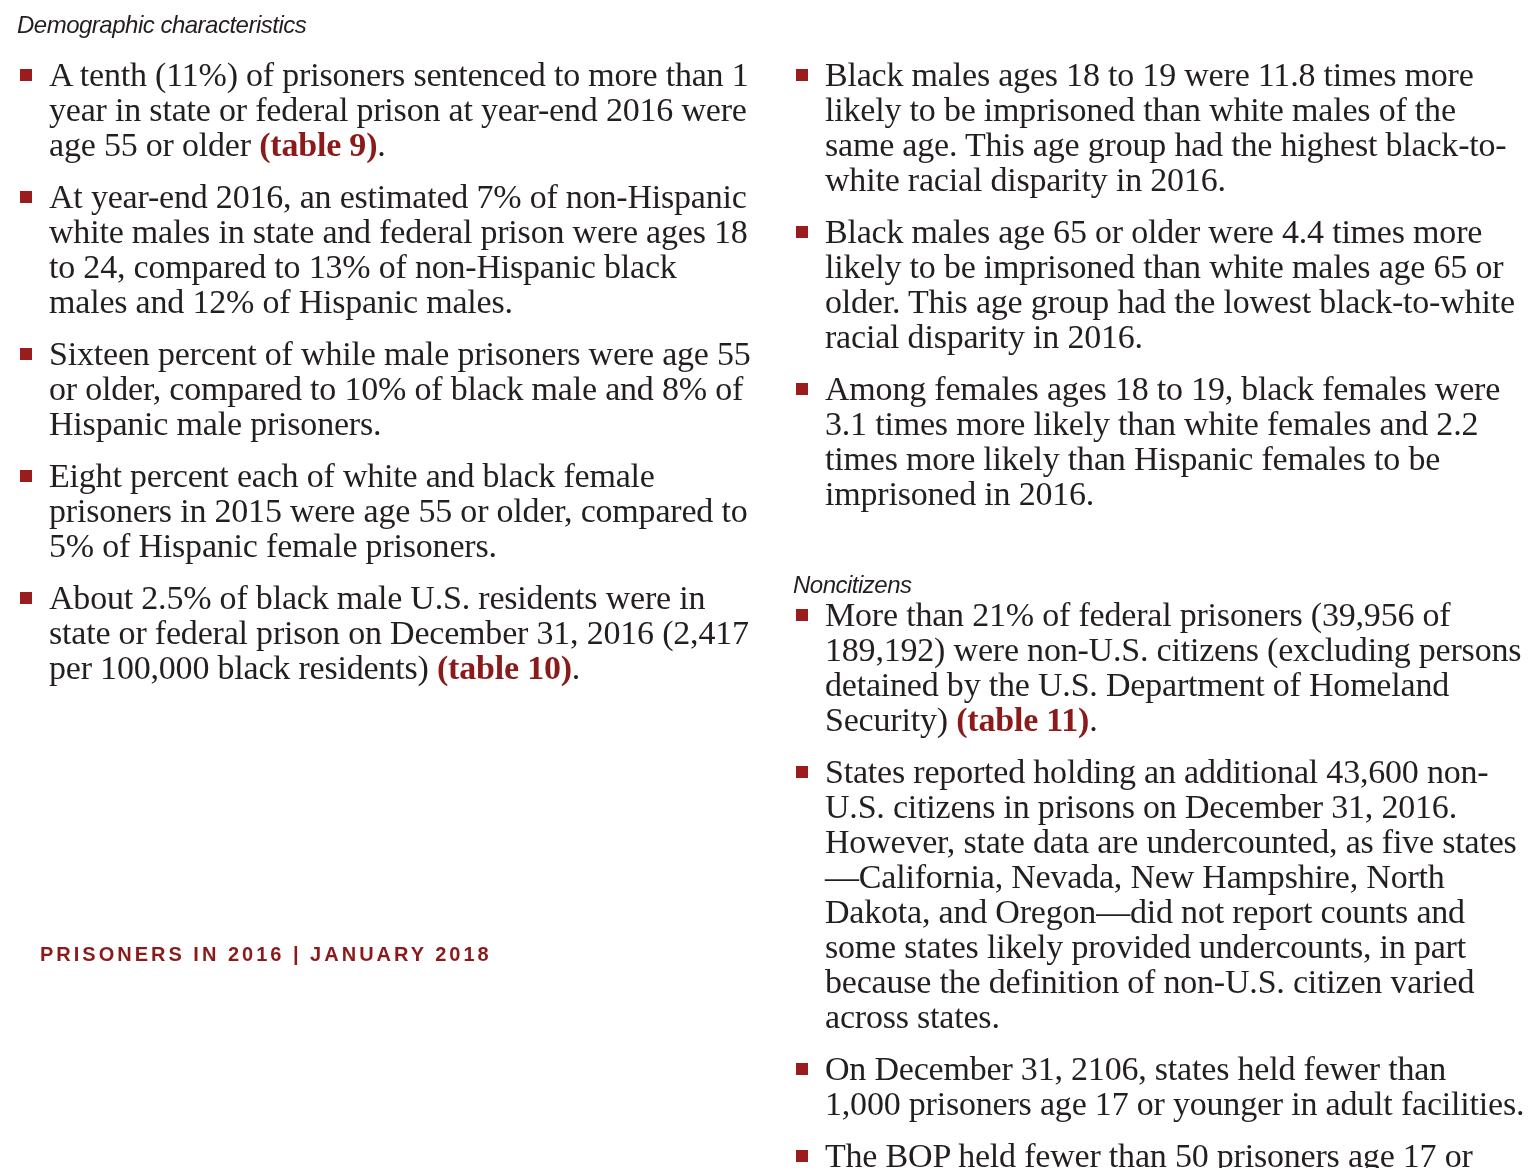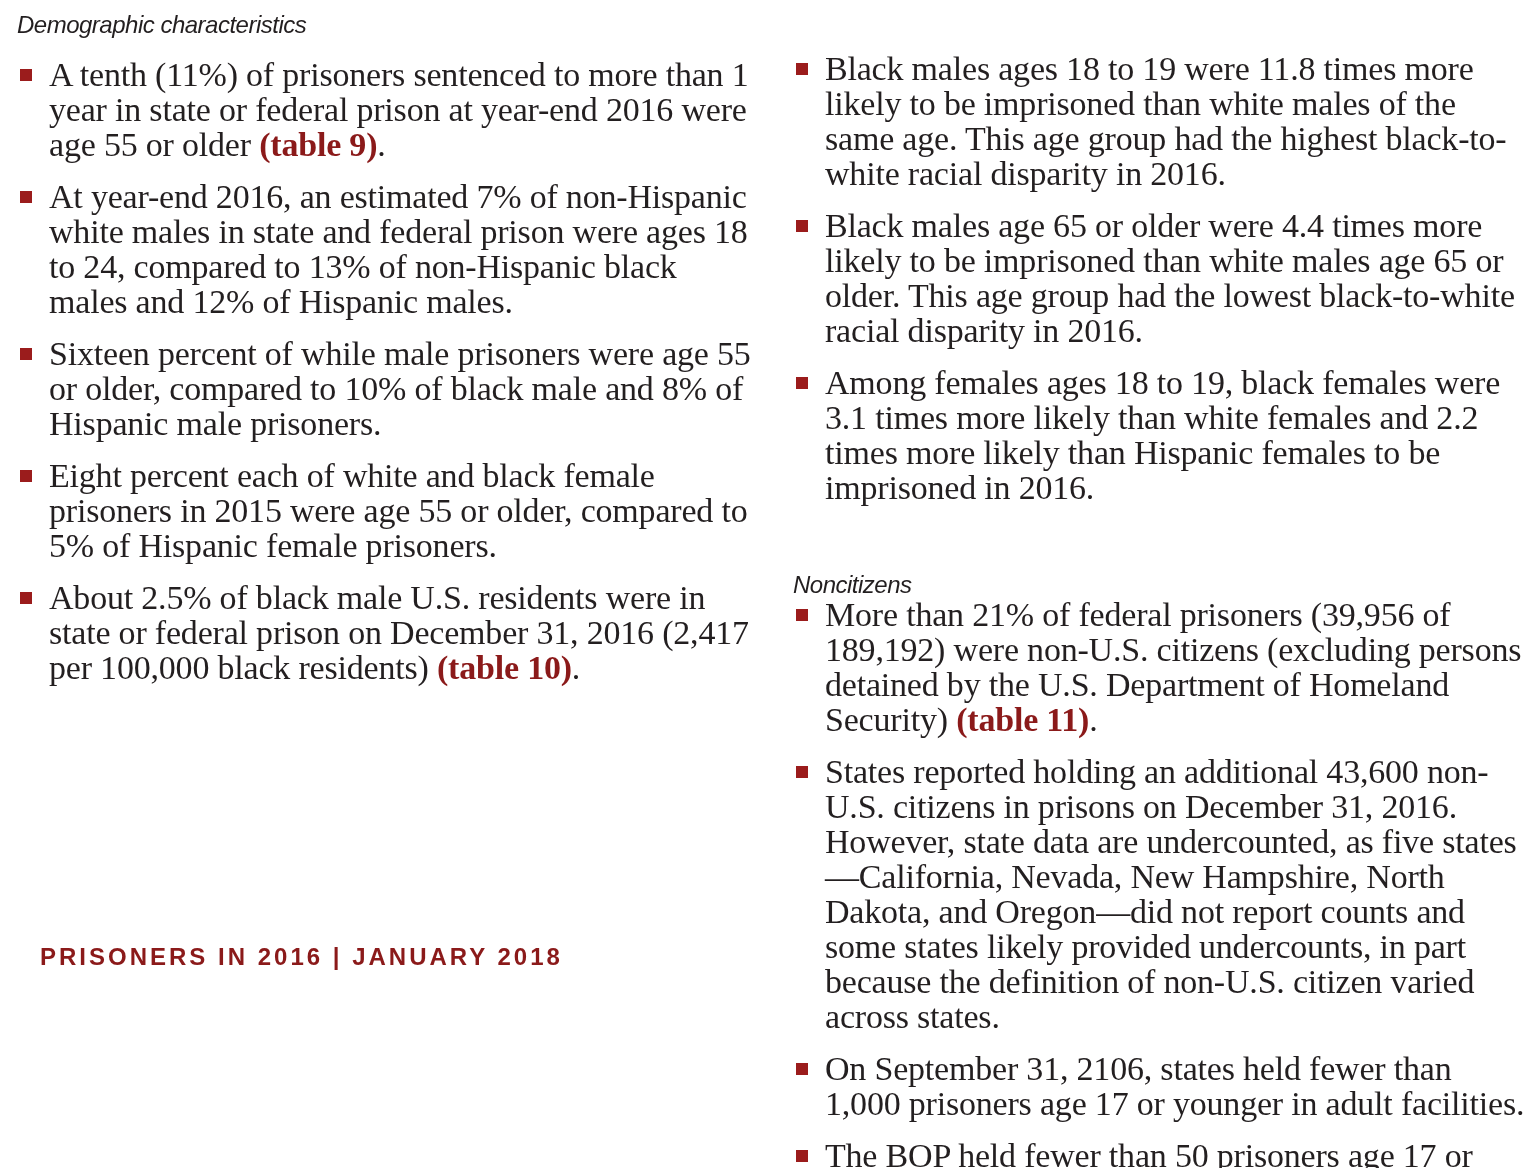--- a/index.html
+++ b/index.html
@@ -10,43 +10,43 @@
   .col-right { left:793px; width:735px; }
   .heading { font-family:"Liberation Sans", "DejaVu Sans", sans-serif; font-style:italic;
              font-weight:normal; font-size:24px; color:#231f20; letter-spacing:-0.5px;
              line-height:34px; margin:0; }
   .heading-top { position:absolute; left:0; top:8px; }
   ul { list-style:none; margin:0; padding:0; }
   li { position:relative; padding-left:32px; font-size:34px; line-height:35px; margin-bottom:17px; letter-spacing:-0.2px; }
   .bullet { position:absolute; left:3px; top:12px; width:12px; height:12px; background:#9b1c1c; }
   .ref { color:#8b1a1a; font-weight:bold; }
   .footer { position:absolute; left:40px; top:943px; font-family:"Liberation Sans", "DejaVu Sans", sans-serif;
-            font-weight:bold; font-size:24px; letter-spacing:3px; color:#8b1a1a; }
+            font-weight:bold; font-size:20px; letter-spacing:3px; color:#8b1a1a; }
 </style>
 </head>
 <body>
 
 <div class="col col-left">
   <h2 class="heading heading-top">Demographic characteristics</h2>
   <ul style="position:absolute; top:57px; left:0; width:740px;">
     <li><span class="bullet"></span><span>A tenth (11%) of prisoners sentenced to more than 1 year in state or federal prison at year-end 2016 were age 55 or older </span><span class="ref">(table 9)</span><span>.</span></li>
     <li><span class="bullet"></span><span>At year-end 2016, an estimated 7% of non-Hispanic white males in state and federal prison were ages 18 to 24, compared to 13% of non-Hispanic black males and 12% of Hispanic males.</span></li>
     <li><span class="bullet"></span><span>Sixteen percent of while male prisoners were age 55 or older, compared to 10% of black male and 8% of Hispanic male prisoners.</span></li>
     <li><span class="bullet"></span><span>Eight percent each of white and black female prisoners in 2015 were age 55 or older, compared to 5% of Hispanic female prisoners.</span></li>
     <li><span class="bullet"></span><span>About 2.5% of black male U.S. residents were in state or federal prison on December 31, 2016 (2,417 per 100,000 black residents) </span><span class="ref">(table 10)</span><span>.</span></li>
   </ul>
   <div class="footer" style="left:23px;">PRISONERS IN 2016 | JANUARY 2018</div>
 </div>
 
 <div class="col col-right">
-  <ul style="position:absolute; top:51px; left:0; width:735px;">
+  <ul style="position:absolute; top:57px; left:0; width:735px;">
     <li><span class="bullet"></span><span>Black males ages 18 to 19 were 11.8 times more likely to be imprisoned than white males of the same age. This age group had the highest black-to-white racial disparity in 2016.</span></li>
     <li><span class="bullet"></span><span>Black males age 65 or older were 4.4 times more likely to be imprisoned than white males age 65 or older. This age group had the lowest black-to-white racial disparity in 2016.</span></li>
     <li style="margin-bottom:0;"><span class="bullet"></span><span>Among females ages 18 to 19, black females were 3.1 times more likely than white females and 2.2 times more likely than Hispanic females to be imprisoned in 2016.</span></li>
   </ul>
   <h2 class="heading" style="position:absolute; top:568px; left:0;">Noncitizens</h2>
   <ul style="position:absolute; top:583px; left:0; width:735px;margin-top:14px;">
     <li><span class="bullet"></span><span>More than 21% of federal prisoners (39,956 of 189,192) were non-U.S. citizens (excluding persons detained by the U.S. Department of Homeland Security) </span><span class="ref">(table 11)</span><span>.</span></li>
     <li><span class="bullet"></span><span>States reported holding an additional 43,600 non-U.S. citizens in prisons on December 31, 2016. However, state data are undercounted, as five states—California, Nevada, New Hampshire, North Dakota, and Oregon—did not report counts and some states likely provided undercounts, in part because the definition of non-U.S. citizen varied across states.</span></li>
-    <li><span class="bullet"></span><span>On September 31, 2106, states held fewer than 1,000 prisoners age 17 or younger in adult facilities.</span></li>
+    <li><span class="bullet"></span><span>On December 31, 2106, states held fewer than 1,000 prisoners age 17 or younger in adult facilities.</span></li>
     <li><span class="bullet"></span><span>The BOP held fewer than 50 prisoners age 17 or younger in private contract facilities at year-end 2016.</span></li>
   </ul>
 </div>
 
 </body></html>

